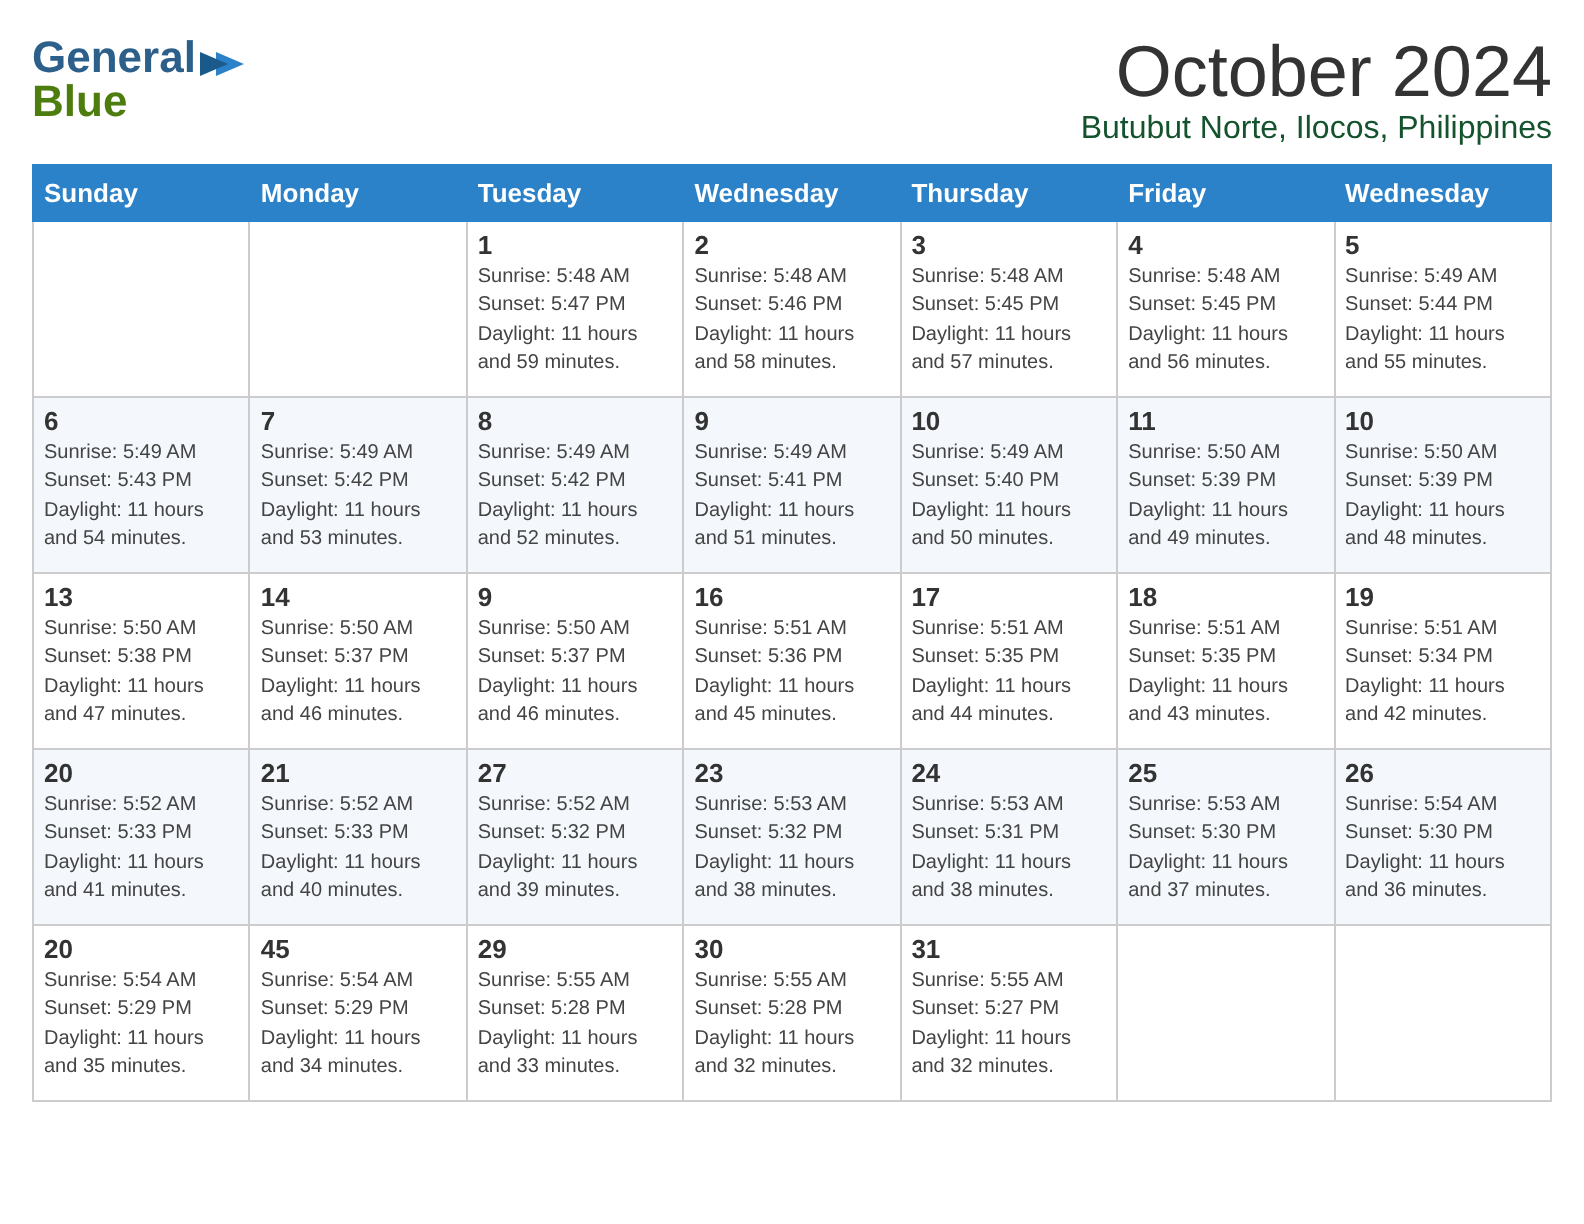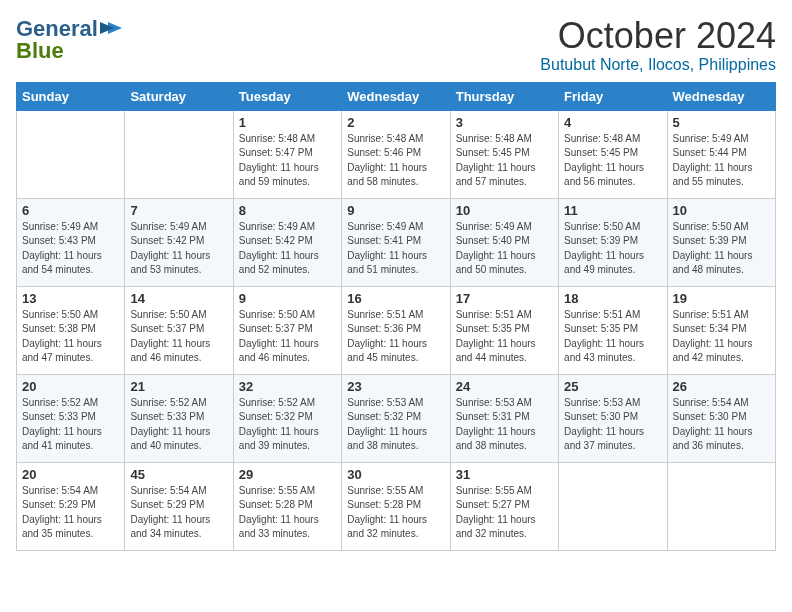--- a/index.html
+++ b/index.html
@@ -25,21 +25,21 @@
       text-align: right;
     }
     .month-title {
       font-size: 36px;
       font-weight: normal;
       color: #333;
       line-height: 1.1;
     }
     .location-title {
       font-size: 16px;
-      color: #0369a1;
+      color: #14532d;
     }
     table {
       width: 100%;
       border-collapse: collapse;
       table-layout: fixed;
     }
     th {
       background-color: #2c82c9;
       color: #fff;
       text-align: left;
@@ -77,40 +77,40 @@
     tr:nth-child(odd) td {
       background-color: #ffffff;
     }
     th:first-child { border-radius: 0; }
   </style>
 </head>
 <body>
 
 <div class="header">
   <div class="logo">
-    <div style="display:flex;align-items:center;gap:2px;">
+    <div style="display:flex;align-items:flex-end;gap:2px;">
       <span style="font-size:22px;font-weight:bold;color:#2c5f8a;">General</span>
       <svg width="22" height="18" viewBox="0 0 22 18">
         <polygon points="8,2 22,8 8,14" fill="#2c82c9"></polygon>
         <polygon points="0,2 14,8 0,14" fill="#1a5a8a"></polygon>
       </svg>
     </div>
     <span style="font-size:22px;font-weight:bold;color:#4d7c0f;margin-top:-4px;">Blue</span>
   </div>
   <div class="title-block">
     <div class="month-title">October 2024</div>
     <div class="location-title">Butubut Norte, Ilocos, Philippines</div>
   </div>
 </div>
 
 <table>
   <thead>
     <tr>
     <th>Sunday</th>
-        <th>Saturday</th>
+        <th>Monday</th>
         <th>Tuesday</th>
         <th>Wednesday</th>
         <th>Thursday</th>
         <th>Friday</th>
         <th>Wednesday</th>
       </tr>
   </thead>
   <tbody id="calendar-body">
   <tr>
         <td class="empty"></td>
@@ -241,21 +241,21 @@
 Sunset: 5:33 PM
 Daylight: 11 hours and 41 minutes.</div>
         </td>
         <td>
           <span class="day-num">21</span>
           <div class="cell-info" style="white-space: pre-line;">Sunrise: 5:52 AM
 Sunset: 5:33 PM
 Daylight: 11 hours and 40 minutes.</div>
         </td>
         <td>
-          <span class="day-num">32</span>
+          <span class="day-num">27</span>
           <div class="cell-info" style="white-space: pre-line;">Sunrise: 5:52 AM
 Sunset: 5:32 PM
 Daylight: 11 hours and 39 minutes.</div>
         </td>
         <td>
           <span class="day-num">23</span>
           <div class="cell-info" style="white-space: pre-line;">Sunrise: 5:53 AM
 Sunset: 5:32 PM
 Daylight: 11 hours and 38 minutes.</div>
         </td>

